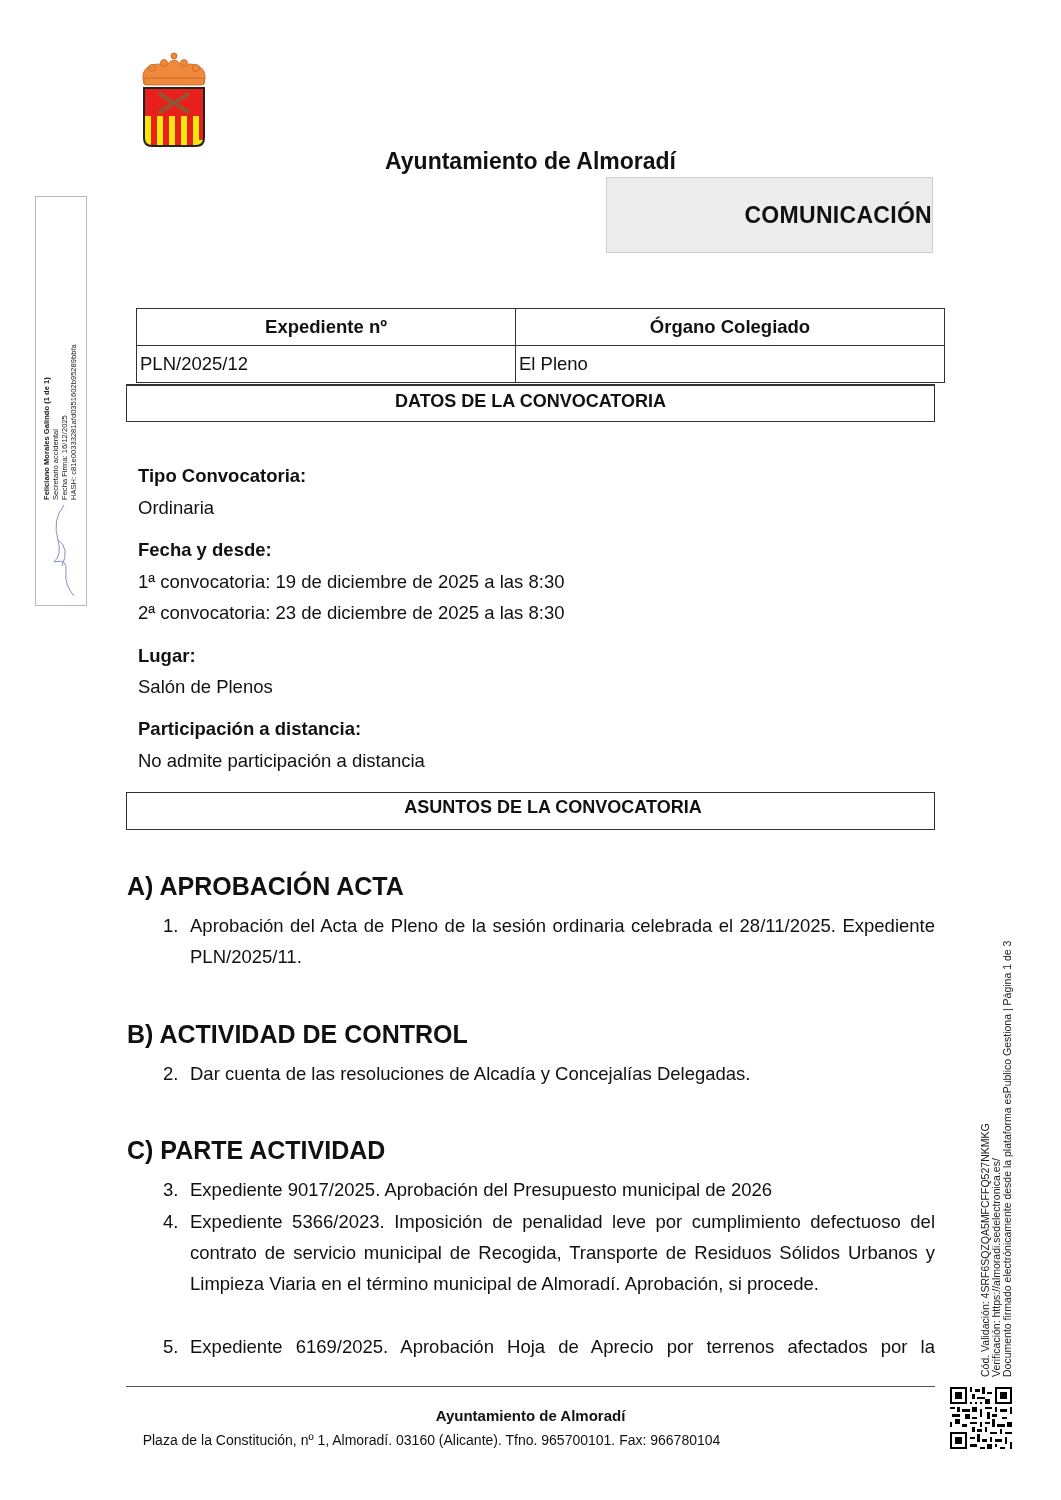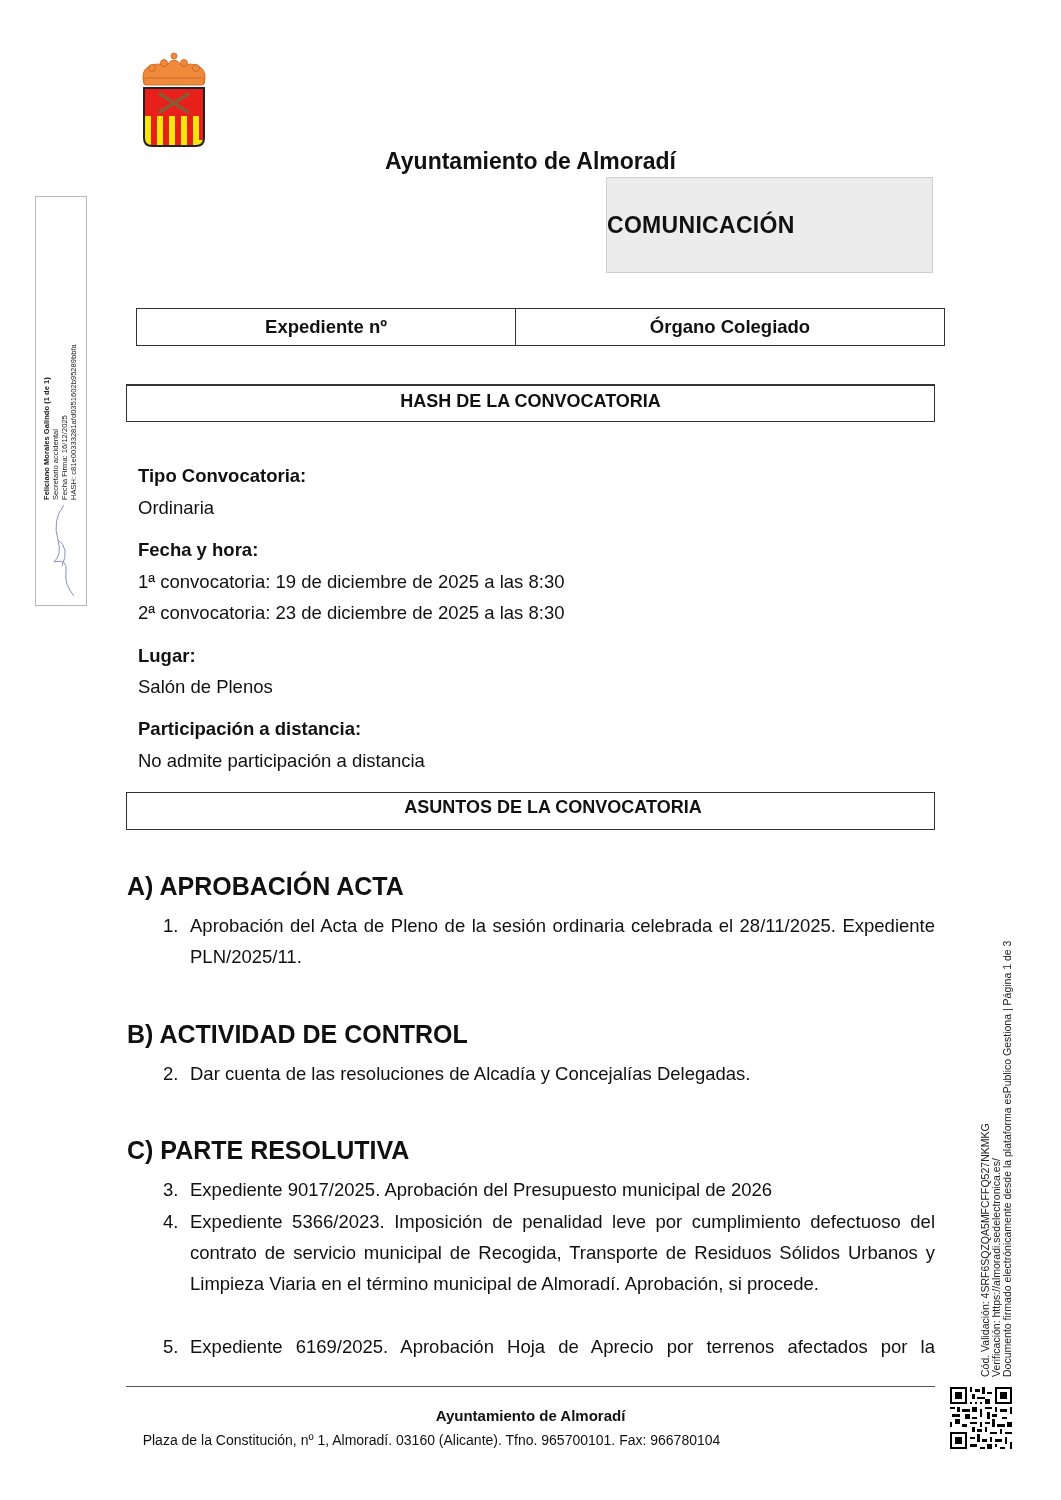--- a/index.html
+++ b/index.html
@@ -6,23 +6,23 @@
     body {
       width: 1061px; height: 1500px; position: relative; overflow: hidden;
       font-family: "Liberation Sans", sans-serif; color: #111111;
     }
     .crest { position: absolute; left: 138px; top: 50px; width: 72px; height: 100px; }
     .org-title {
       position: absolute; left: 0; width: 1061px; top: 148px; text-align: center;
       font-weight: bold; font-size: 23px; color: #111;
     }
     .comm-box {
-      position: absolute; left: 606px; top: 177px; width: 327px; height: 96px;
+      position: absolute; left: 606px; top: 177px; width: 327px; height: 76px;
       background: #ececec; border: 1px solid #cfcfcf; box-sizing: border-box;
-      display: flex; align-items: center; justify-content: flex-start;
+      display: flex; align-items: center; justify-content: flex-end;
       font-weight: bold; font-size: 23px; letter-spacing: 0.3px;
     }
     .sig-box {
       position: absolute; left: 35px; top: 196px; width: 52px; height: 410px;
       border: 1px solid #b8b8b8; box-sizing: border-box;
     }
     .sig-text {
       position: absolute; left: 42px; top: 500px; transform-origin: 0 0; transform: rotate(-90deg);
       font-size: 7.6px; line-height: 9px; color: #222; white-space: nowrap;
     }
@@ -110,27 +110,31 @@
 <svg class="sig-scribble" viewBox="0 0 40 100">
   <path d="M20 5 Q8 20 14 40 Q18 55 10 62 Q24 58 22 72 Q20 84 30 96 M14 40 Q26 48 18 66" fill="none" stroke="#8a8fc9" stroke-width="1"></path>
 </svg>
 
 <table class="exp">
   <tbody>
       <tr>
     <td class="hdr" style="width:379px">Expediente nº</td>
     <td class="hdr">Órgano Colegiado</td>
   </tr>
+  <tr>
+    <td>PLN/2025/12</td>
+    <td>El Pleno</td>
+  </tr>
 </tbody>
   </table>
-<div class="datos-box">HASH DE LA CONVOCATORIA</div>
+<div class="datos-box">DATOS DE LA CONVOCATORIA</div>
 
 <div class="field label" style="top:465px">Tipo Convocatoria:</div>
 <div class="field" style="top:497px">Ordinaria</div>
-<div class="field label" style="top:539px">Fecha y hora:</div>
+<div class="field label" style="top:539px">Fecha y desde:</div>
 <div class="field" style="top:571px">1ª convocatoria: 19 de diciembre de 2025 a las 8:30</div>
 <div class="field" style="top:602px">2ª convocatoria: 23 de diciembre de 2025 a las 8:30</div>
 <div class="field label" style="top:645px">Lugar:</div>
 <div class="field" style="top:676px">Salón de Plenos</div>
 <div class="field label" style="top:718px">Participación a distancia:</div>
 <div class="field" style="top:750px">No admite participación a distancia</div>
 
 <div class="asuntos-box">ASUNTOS DE LA CONVOCATORIA</div>
 
 <div class="section-title" style="top:872px">A) APROBACIÓN ACTA</div>
@@ -138,21 +142,21 @@
   <span class="num">1.</span>
   <span class="txt">Aprobación del Acta de Pleno de la sesión ordinaria celebrada el 28/11/2025. Expediente PLN/2025/11.</span>
 </div>
 
 <div class="section-title" style="top:1020px">B) ACTIVIDAD DE CONTROL</div>
 <div class="item" style="top:1058px">
   <span class="num">2.</span>
   <span class="txt">Dar cuenta de las resoluciones de Alcadía y Concejalías Delegadas.</span>
 </div>
 
-<div class="section-title" style="top:1136px">C) PARTE RESOLUTIVA</div>
+<div class="section-title" style="top:1136px">C) PARTE ACTIVIDAD</div>
 <div class="item" style="top:1174px">
   <span class="num">3.</span>
   <span class="txt">Expediente 9017/2025. Aprobación del Presupuesto municipal de 2026</span>
 </div>
 <div class="item" style="top:1206px">
   <span class="num">4.</span>
   <span class="txt">Expediente 5366/2023. Imposición de penalidad leve por cumplimiento defectuoso del contrato de servicio municipal de Recogida, Transporte de Residuos Sólidos Urbanos y Limpieza Viaria en el término municipal de Almoradí. Aprobación, si procede.</span>
 </div>
 <div class="item" style="top:1331px">
   <span class="num">5.</span>

